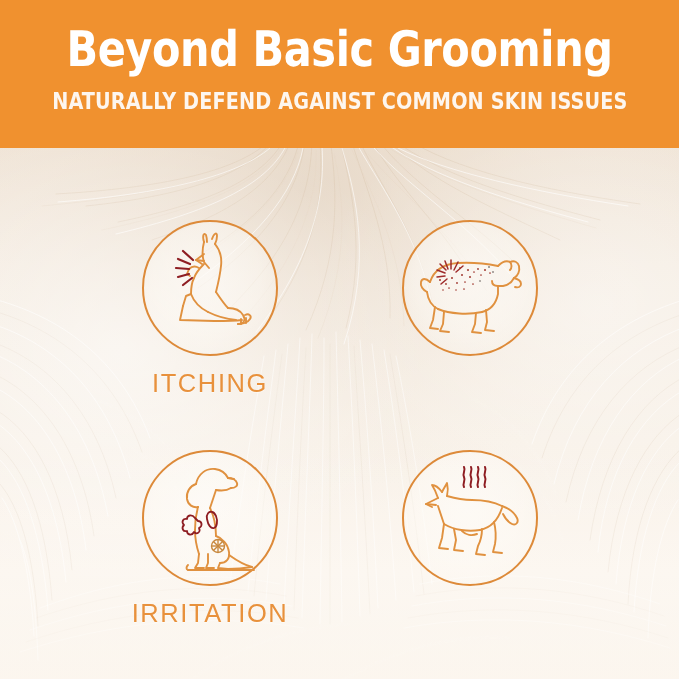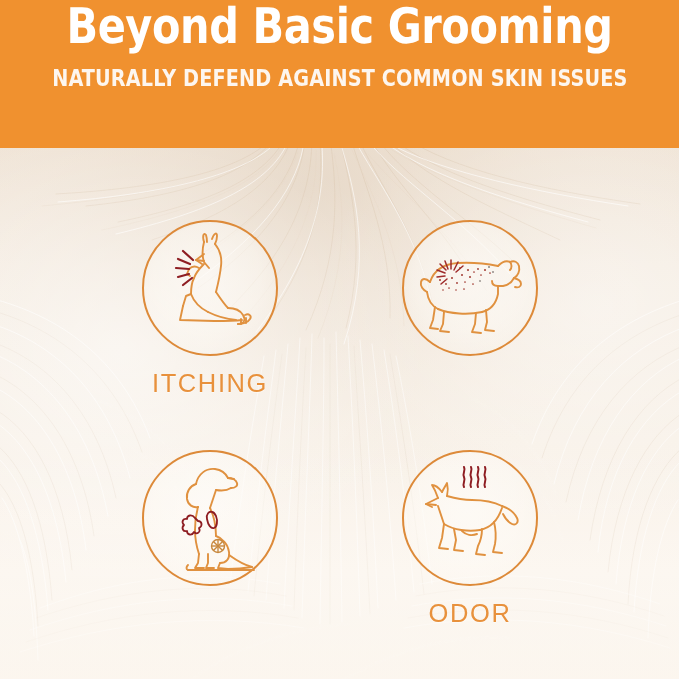--- a/index.html
+++ b/index.html
@@ -26,21 +26,21 @@
     top: 0;
     width: 679px;
     height: 148px;
     background: #f0912f;
     z-index: 40;
     display: flex;
     flex-direction: column;
     align-items: center;
     justify-content: flex-start;
     box-sizing: border-box;
-    padding-top: 2px;
+    padding-top: 25px;
   }
   .headline {
     color: #ffffff;
     font-family: "Liberation Sans Narrow", "DejaVu Sans Condensed", "Liberation Sans", sans-serif;
     font-weight: 700;
     font-size: 49px;
     line-height: 1.04;
     letter-spacing: -0.4px;
     white-space: nowrap;
     transform: scaleX(0.94);
@@ -486,20 +486,21 @@
 
           <g fill="none" stroke="#c8893f" stroke-width="1.4">
             <circle cx="76" cy="96" r="6.5"></circle>
             <path d="M76 89.5 L 76 102.5"></path>
             <path d="M69.5 96 L 82.5 96"></path>
             <path d="M71.4 91.4 L 80.6 100.6"></path>
             <path d="M80.6 91.4 L 71.4 100.6"></path>
           </g>
         </svg>
       </div>
+      <div class="cell-label">IRRITATION</div>
     </div>
 
     <div class="cell cell-3">
       <div class="circle-wrap">
         <div class="circle-ring"></div>
         <svg class="icon-art" viewBox="0 0 136 136">
           <g fill="none" stroke="#e0913f" stroke-width="1.9" stroke-linecap="round" stroke-linejoin="round">
 
             <path d="M36 48 C 34 42, 32 38, 30 35 C 33 35, 37 38, 40 42"></path>
             <path d="M40 42 C 42 38, 44 35, 45 33 C 46 37, 46 42, 45 46"></path>
@@ -526,17 +527,16 @@
           </g>
 
           <g fill="none" stroke="#8e1d22" stroke-width="2.0" stroke-linecap="round">
             <path d="M62 37 C 60 33, 64 31, 62 27 C 60 23, 64 21, 62 17"></path>
             <path d="M69 37 C 67 33, 71 31, 69 27 C 67 23, 71 21, 69 17"></path>
             <path d="M76 37 C 74 33, 78 31, 76 27 C 74 23, 78 21, 76 17"></path>
             <path d="M83 37 C 81 33, 85 31, 83 27 C 81 23, 85 21, 83 17"></path>
           </g>
         </svg>
       </div>
-      <div class="cell-label">ODOR</div>
     </div>
 
   </div>
 </div>
 
 </body></html>

